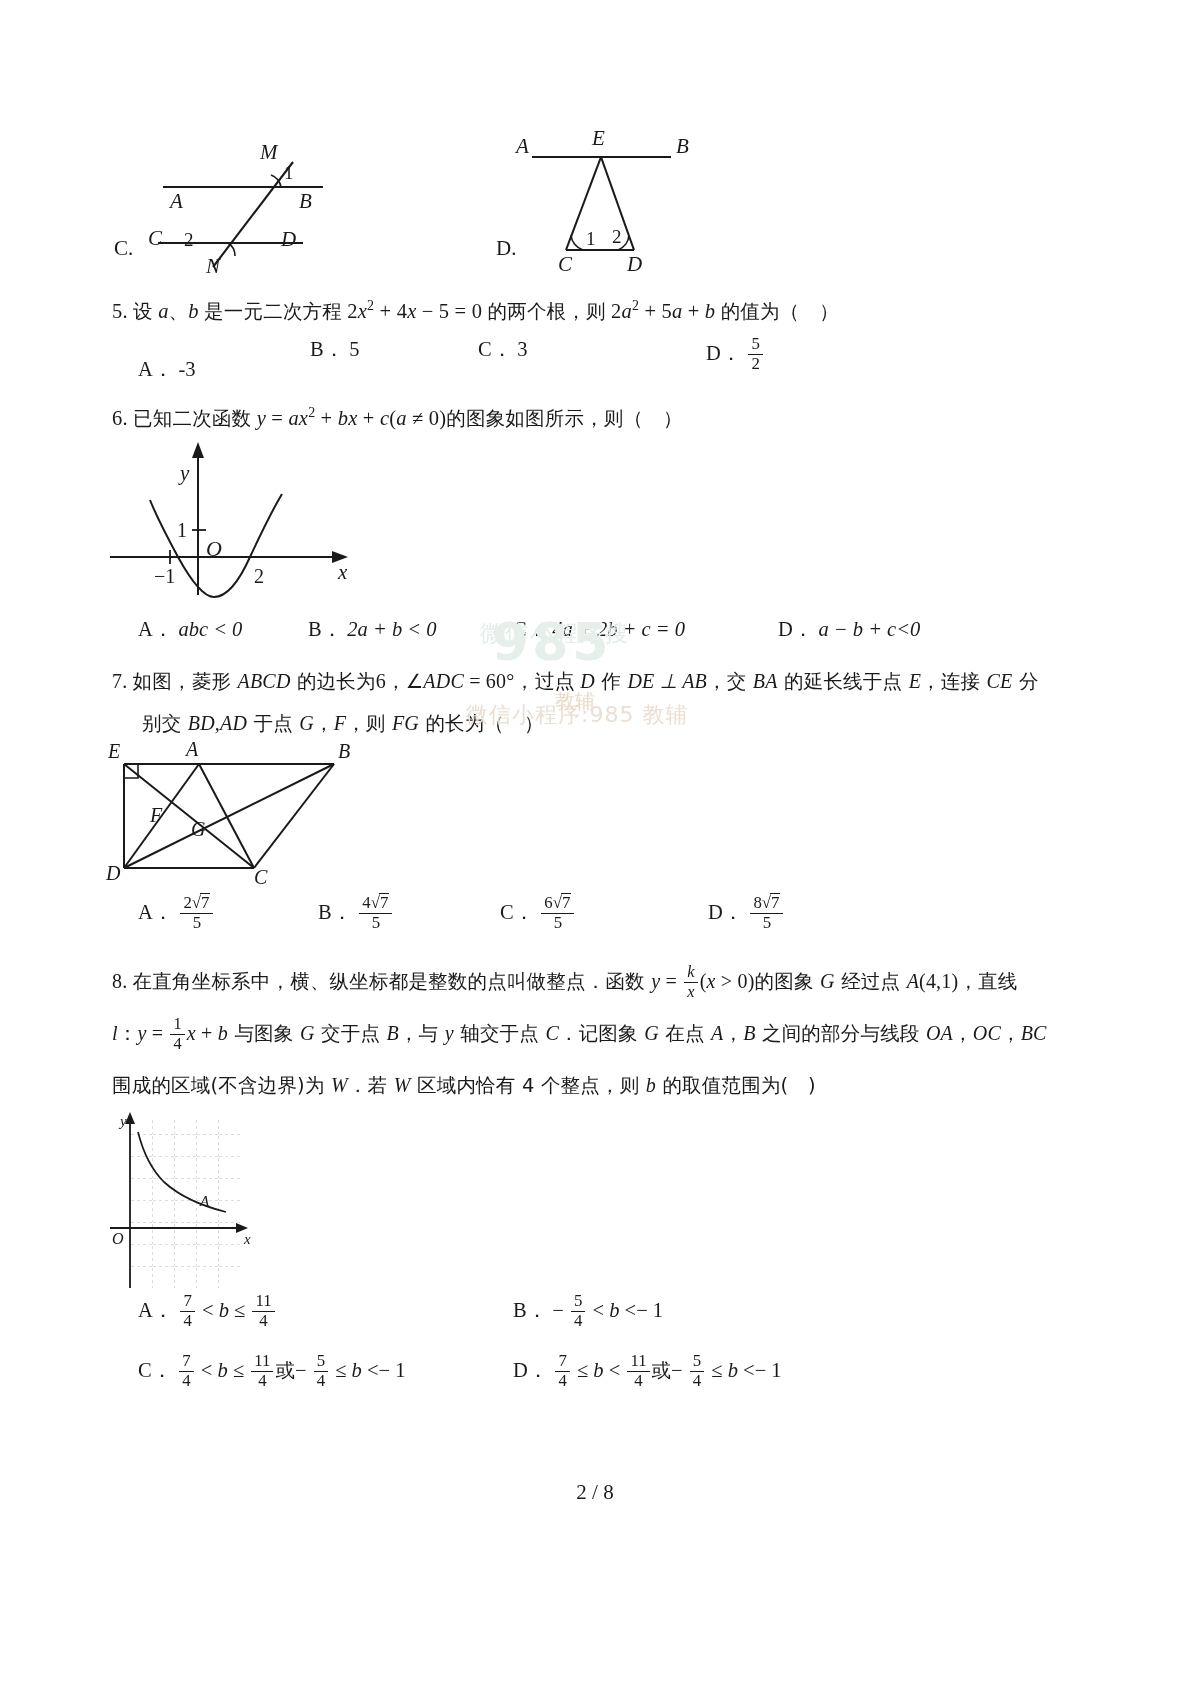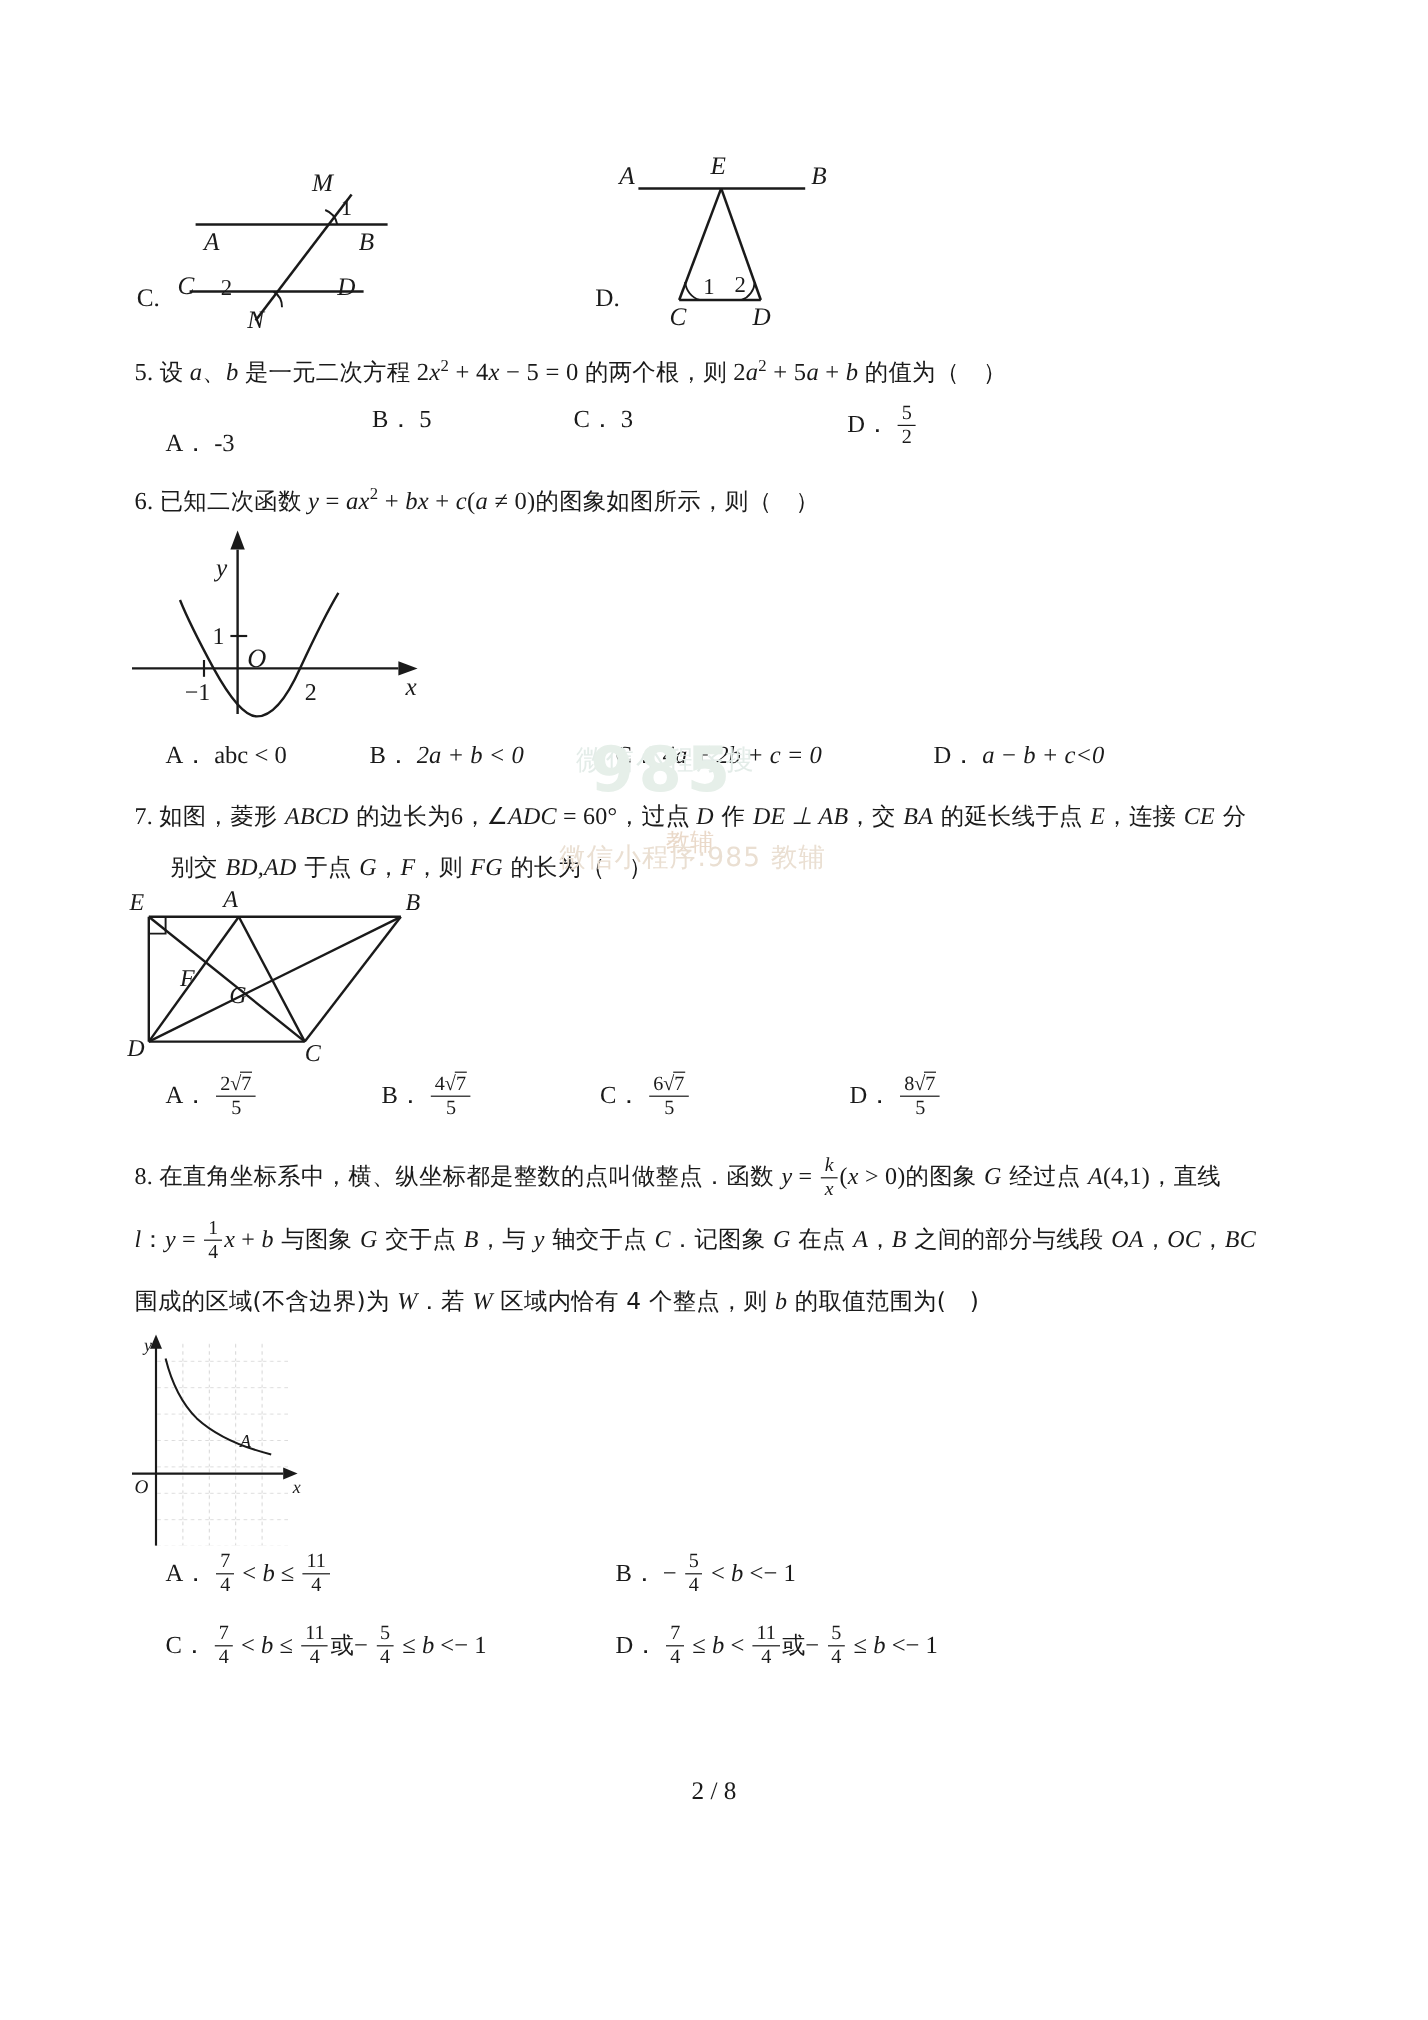--- a/index.html
+++ b/index.html
@@ -211,21 +211,21 @@
         <text x="96" y="116" font-size="22">O</text>
         <text x="67" y="97" font-size="20" class="up">1</text>
         <text x="44" y="143" font-size="20" class="up">−1</text>
         <text x="144" y="143" font-size="20" class="up">2</text>
       </svg>
     </div>
 
     <div class="opts" style="position:absolute; left:0px; top:615px; width:950px;">
       <div class="opt" style="left:20px;">
         <span class="lab">A．</span>
-        <span style="">abc &lt; 0</span>
+        <span style="font-style:italic">abc &lt; 0</span>
       </div>
       <div class="opt" style="left:190px;">
         <span class="lab">B．</span>
         <span style="font-style:italic">2a + b &lt; 0</span>
       </div>
       <div class="opt" style="left:395px;">
         <span class="lab">C．</span>
         <span style="font-style:italic">4a + 2b + c = 0</span>
       </div>
       <div class="opt" style="left:660px;">

